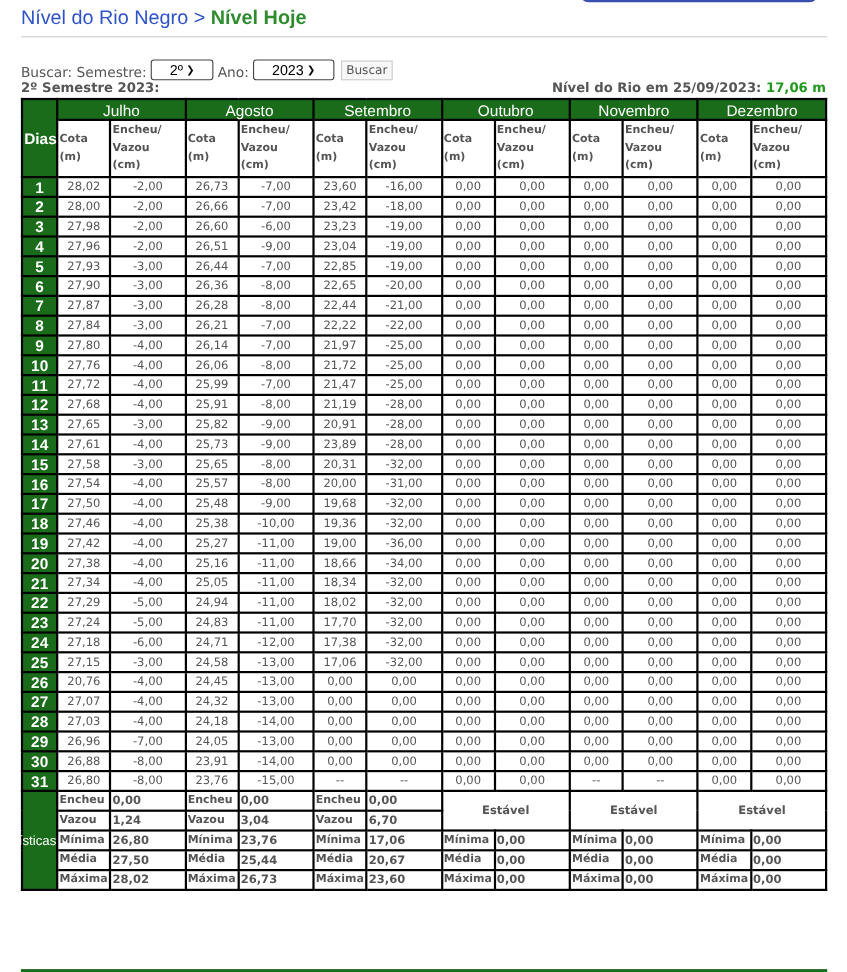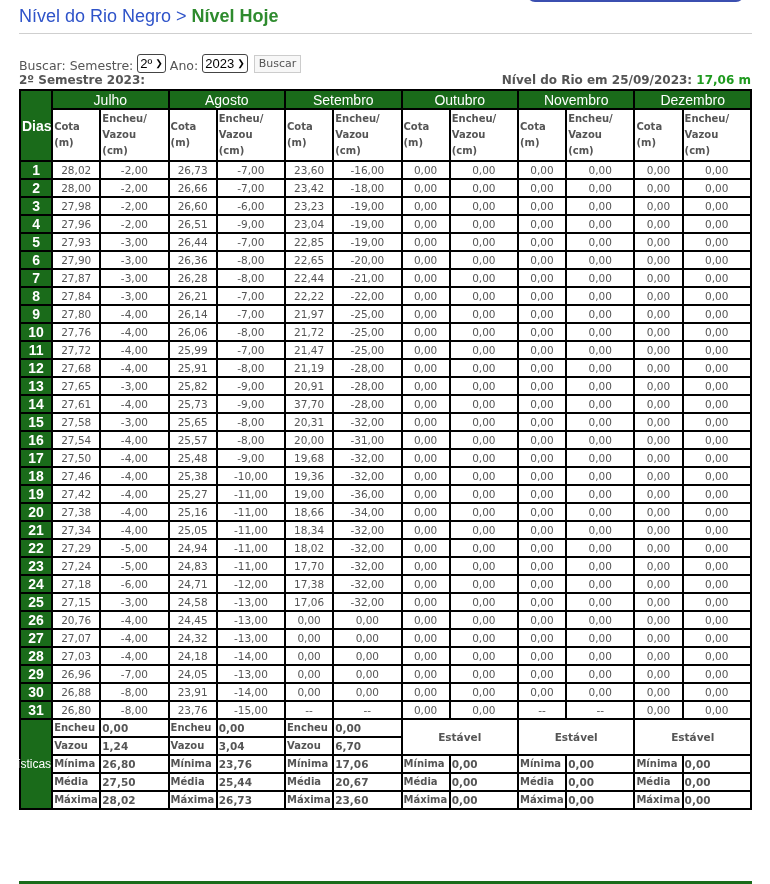--- a/index.html
+++ b/index.html
@@ -3,21 +3,21 @@
 <meta charset="utf-8">
 <style>
   html, body { margin:0; padding:0; background:#fff; }
   body { width:770px; height:884px; overflow:hidden; position:relative; font-family:"DejaVu Sans", sans-serif; }
   .topbar { position:absolute; left:527px; top:-10px; width:217px; height:12px; background:#3b4fb0; border-radius:0 0 8px 8px; }
   .crumb { position:absolute; left:19px; top:6px; font-family:"Liberation Sans", sans-serif; font-size:18px; }
   .crumb .a { color:#2e53c9; }
   .crumb .b { color:#2e8b2e; font-weight:bold; }
   .hr { position:absolute; left:19px; top:33px; width:733px; height:1px; background:#cfcfcf; }
   .search { position:absolute; left:19px; top:54px; font-size:12.5px; color:#555; display:flex; align-items:flex-end; gap:4px; }
-  .sel { border:1px solid #444; border-radius:3px; font-size:13px; color:#000; padding:0 2px; height:17px; line-height:17px; display:inline-flex; align-items:center; background:#fff; font-family:"Liberation Sans", sans-serif; }
+  .sel { border:1px solid #444; border-radius:3px; font-size:13px; color:#000; padding:0 16px; height:17px; line-height:17px; display:inline-flex; align-items:center; background:#fff; font-family:"Liberation Sans", sans-serif; }
   .sel .chev { font-size:9px; margin-left:3px; }
   .btn { border:1px solid #ccc; background:#f7f7f7; font-size:11px; color:#555; padding:1px 4px; height:14px; line-height:14px; margin-left:2px; }
   .sem { position:absolute; left:19px; top:73px; font-size:12px; font-weight:bold; color:#555; }
   .nivel { position:absolute; right:19px; top:73px; font-size:12px; font-weight:bold; color:#555; }
   .nivel .v { color:#1f9a1f; }
   table { position:absolute; left:19px; top:89px; border-collapse:collapse; width:733px; table-layout:fixed; font-family:"DejaVu Sans", sans-serif; }
   td, th { border:2px solid #000; padding:0; }
   th.month { background:#1a6b1a; color:#fff; font-family:"Liberation Sans", sans-serif; font-weight:normal; font-size:14px; height:17px; }
   th.dias { background:#1a6b1a; color:#fff; font-family:"Liberation Sans", sans-serif; font-weight:bold; font-size:14px; text-align:left; padding-left:1px; }
   th.sub { background:#fff; color:#555; font-size:10px; font-weight:bold; text-align:left; vertical-align:middle; padding:1px 1px; line-height:16px; height:46px; }
@@ -292,21 +292,21 @@
         <td class="val">0,00</td>
         <td class="val">0,00</td>
         <td class="val">0,00</td>
       </tr>
       <tr>
         <td class="day">14</td>
         <td class="val">27,61</td>
         <td class="val">-4,00</td>
         <td class="val">25,73</td>
         <td class="val">-9,00</td>
-        <td class="val">37,70</td>
+        <td class="val">23,89</td>
         <td class="val">-28,00</td>
         <td class="val">0,00</td>
         <td class="val">0,00</td>
         <td class="val">0,00</td>
         <td class="val">0,00</td>
         <td class="val">0,00</td>
         <td class="val">0,00</td>
       </tr>
       <tr>
         <td class="day">15</td>

